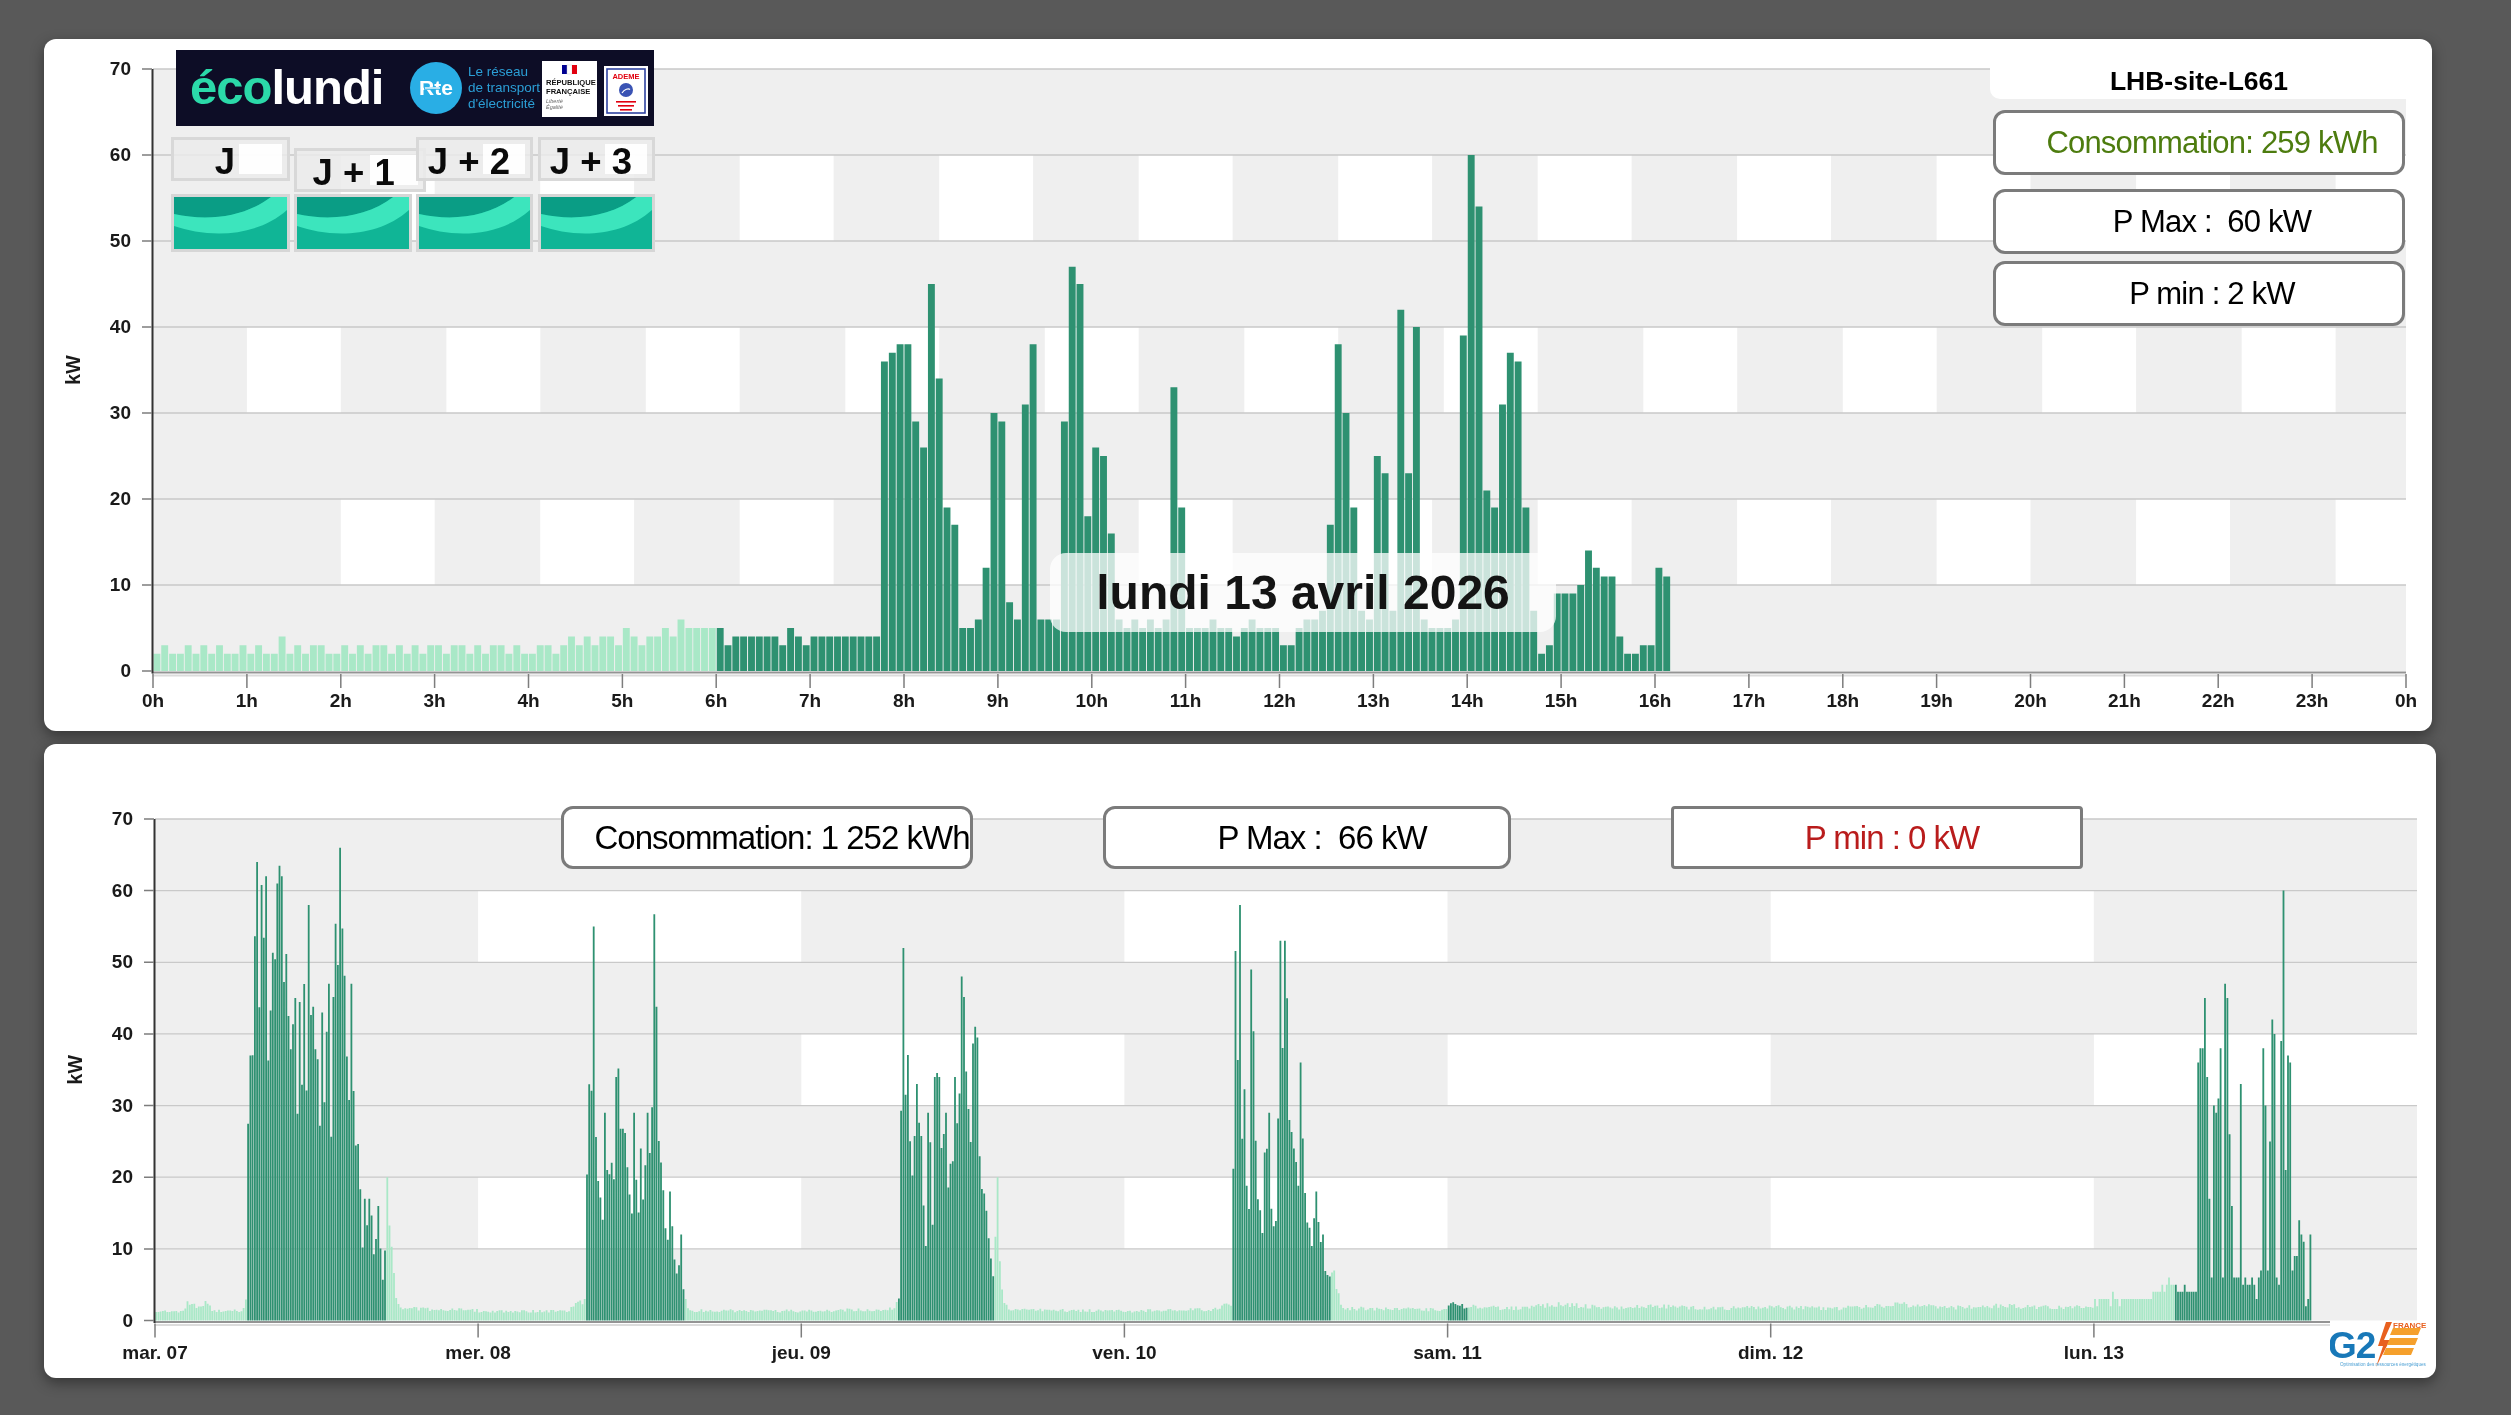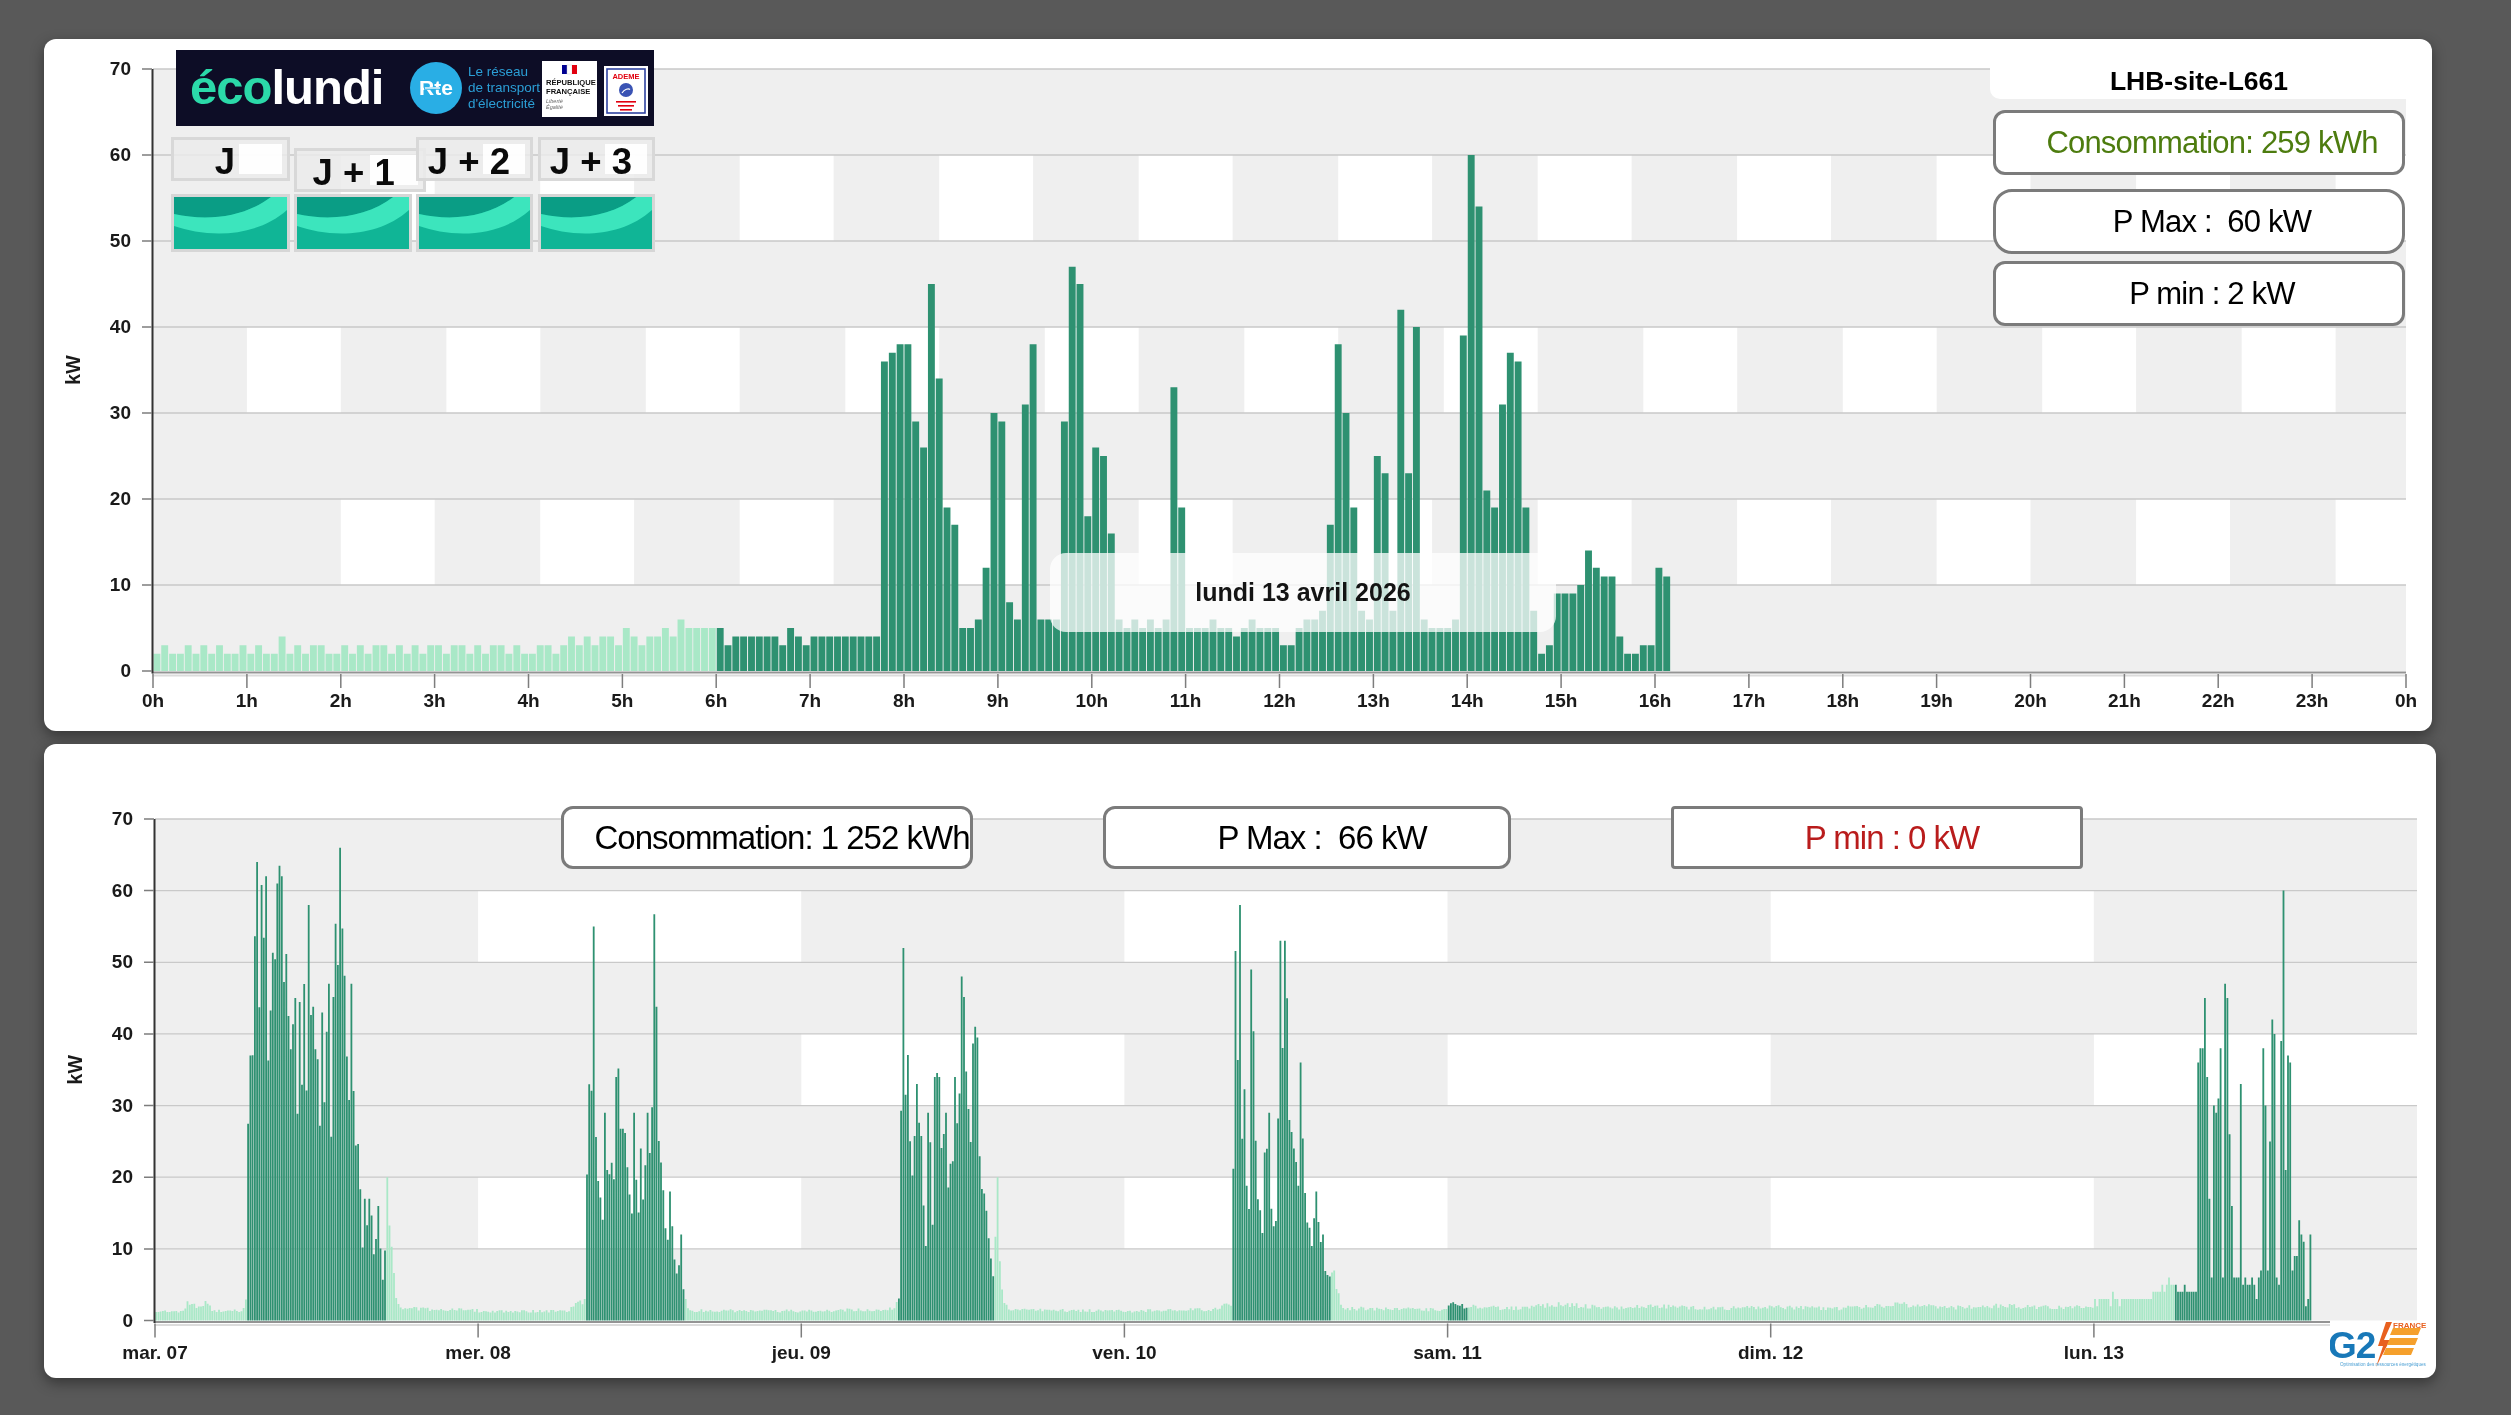--- a/index.html
+++ b/index.html
@@ -154,23 +154,23 @@
 <div style="position:absolute;left:494px;top:155px;width:117px;height:58px;border:3px solid #d6d6d6;box-sizing:border-box;">
   <svg width="111" height="52" viewBox="0 0 113 52" preserveAspectRatio="none">
     <rect width="113" height="52" fill="#10b596"></rect>
     <path d="M0 0 H97 C72 19 36 25 0 17 Z" fill="#0a9d85"></path>
     <path d="M0 17 C36 25 72 19 97 0 H113 V13 C80 42 32 40 0 29 Z" fill="#3ce5bd"></path>
   </svg>
 </div>
 <div style="position:absolute;left:1946px;top:21px;width:442px;height:39px;background:#fff;border-radius:0 0 0 10px;"></div>
     <div style="position:absolute;left:1949px;top:27px;width:412px;text-align:center;font-size:26.5px;font-weight:bold;color:#000;font-family:Liberation Sans, sans-serif;">LHB-site-L661</div>
     <div style="position:absolute;left:1949px;top:71px;width:412px;height:65px;background:#fff;border:3.5px solid #7b7b7b;border-radius:12px;box-sizing:border-box;padding-left:26px;display:flex;align-items:center;justify-content:center;font-size:31px;letter-spacing:-0.8px;color:#4d7c0f;font-family:'Liberation Sans',sans-serif;">Consommation: 259 kWh</div>
-    <div style="position:absolute;left:1949px;top:150px;width:412px;height:65px;background:#fff;border:3.5px solid #7b7b7b;border-radius:19px;box-sizing:border-box;padding-left:26px;display:flex;align-items:center;justify-content:center;font-size:31px;letter-spacing:-0.8px;color:#000;font-family:'Liberation Sans',sans-serif;">P Max :&nbsp; 60 kW</div>
+    <div style="position:absolute;left:1949px;top:150px;width:412px;height:65px;background:#fff;border:3.5px solid #7b7b7b;border-radius:12px;box-sizing:border-box;padding-left:26px;display:flex;align-items:center;justify-content:center;font-size:31px;letter-spacing:-0.8px;color:#000;font-family:'Liberation Sans',sans-serif;">P Max :&nbsp; 60 kW</div>
     <div style="position:absolute;left:1949px;top:222px;width:412px;height:65px;background:#fff;border:3.5px solid #7b7b7b;border-radius:12px;box-sizing:border-box;padding-left:26px;display:flex;align-items:center;justify-content:center;font-size:31px;letter-spacing:-0.8px;color:#000;font-family:'Liberation Sans',sans-serif;">P min : 2 kW</div>
-    <div style="position:absolute;left:1006px;top:514px;width:506px;height:79px;background:rgba(255,255,255,0.75);border-radius:16px;display:flex;align-items:center;justify-content:center;font-size:25px;font-weight:bold;color:#141414;font-family:'Liberation Sans',sans-serif;">lundi 13 avril 2026</div>
+    <div style="position:absolute;left:1006px;top:514px;width:506px;height:79px;background:rgba(255,255,255,0.75);border-radius:16px;display:flex;align-items:center;justify-content:center;font-size:48px;font-weight:bold;color:#141414;font-family:'Liberation Sans',sans-serif;">lundi 13 avril 2026</div>
 </div>
 <div class="panel" style="left:44px;top:744px;width:2392px;height:634px;">
 <svg width="2392" height="634" viewBox="0 0 2392 634" style="position:absolute;left:0;top:0" font-family="Liberation Sans, sans-serif">
       <rect x="111" y="75" width="2262" height="501.5" fill="#efefef"></rect>
       <rect x="434.1" y="433.2" width="323.1" height="71.6" fill="#ffffff"></rect>
       <rect x="1080.4" y="433.2" width="323.1" height="71.6" fill="#ffffff"></rect>
       <rect x="1726.7" y="433.2" width="323.1" height="71.6" fill="#ffffff"></rect>
       <rect x="757.3" y="289.9" width="323.1" height="71.6" fill="#ffffff"></rect>
       <rect x="1403.6" y="289.9" width="323.1" height="71.6" fill="#ffffff"></rect>
       <rect x="2049.9" y="289.9" width="323.1" height="71.6" fill="#ffffff"></rect>

